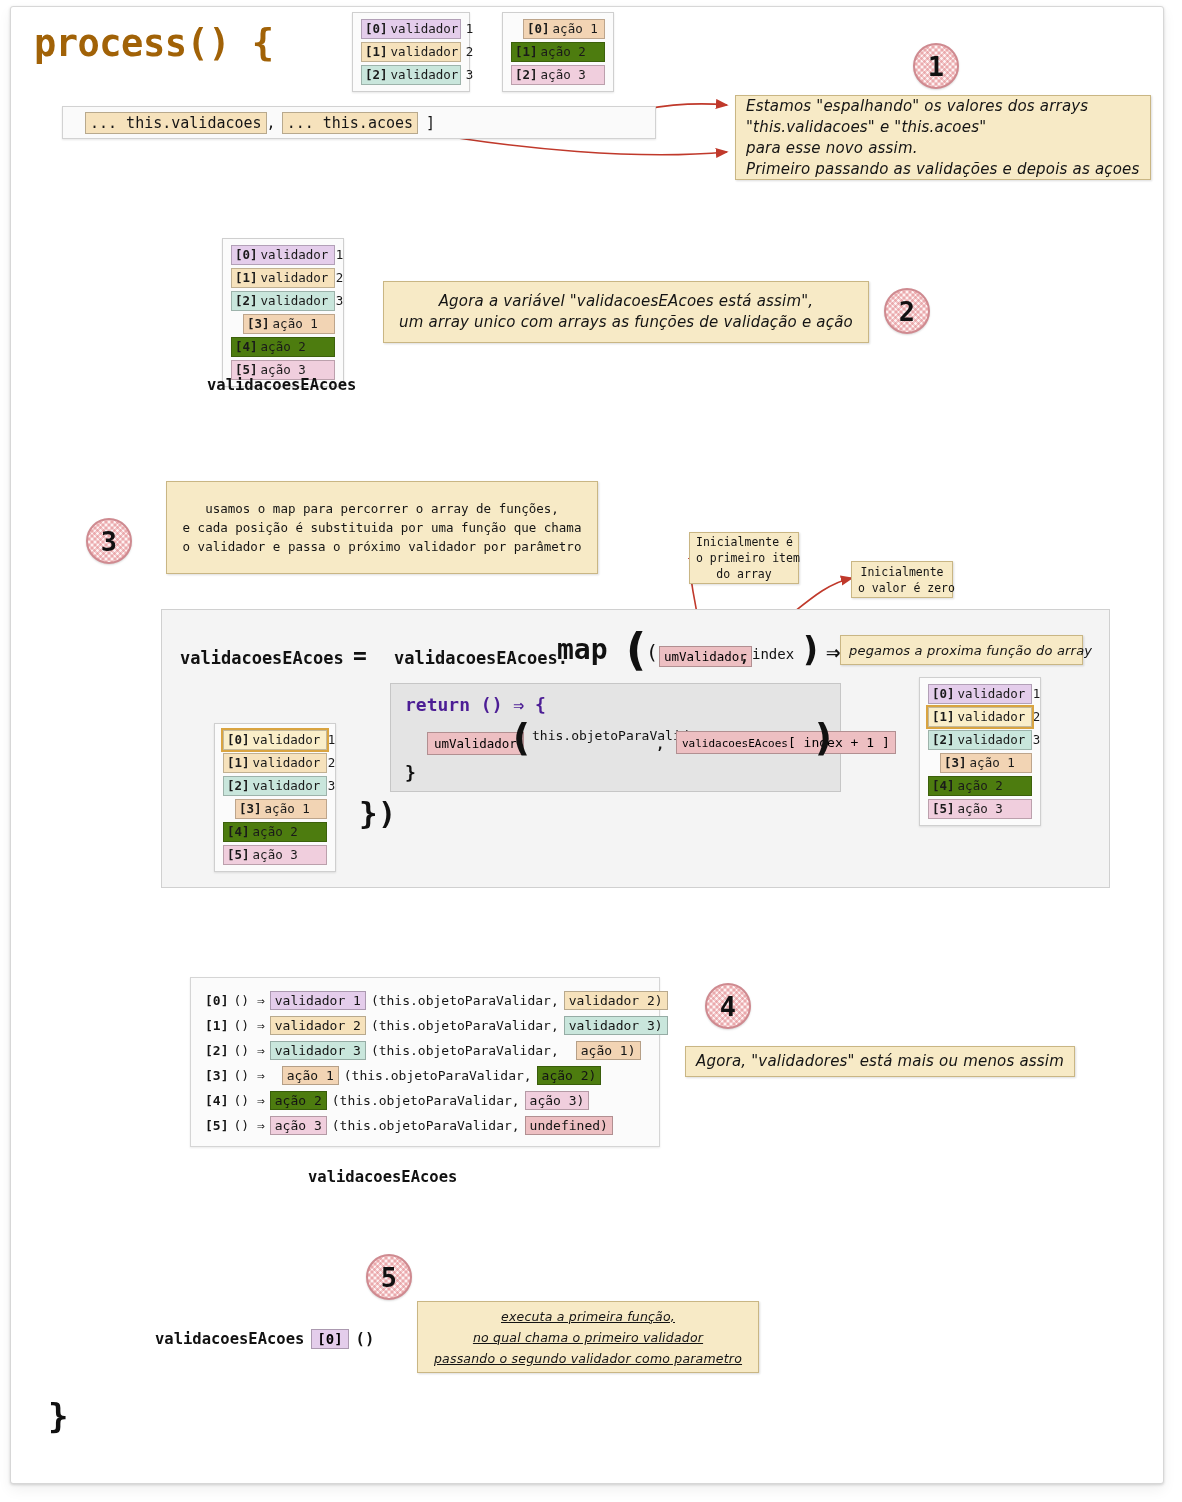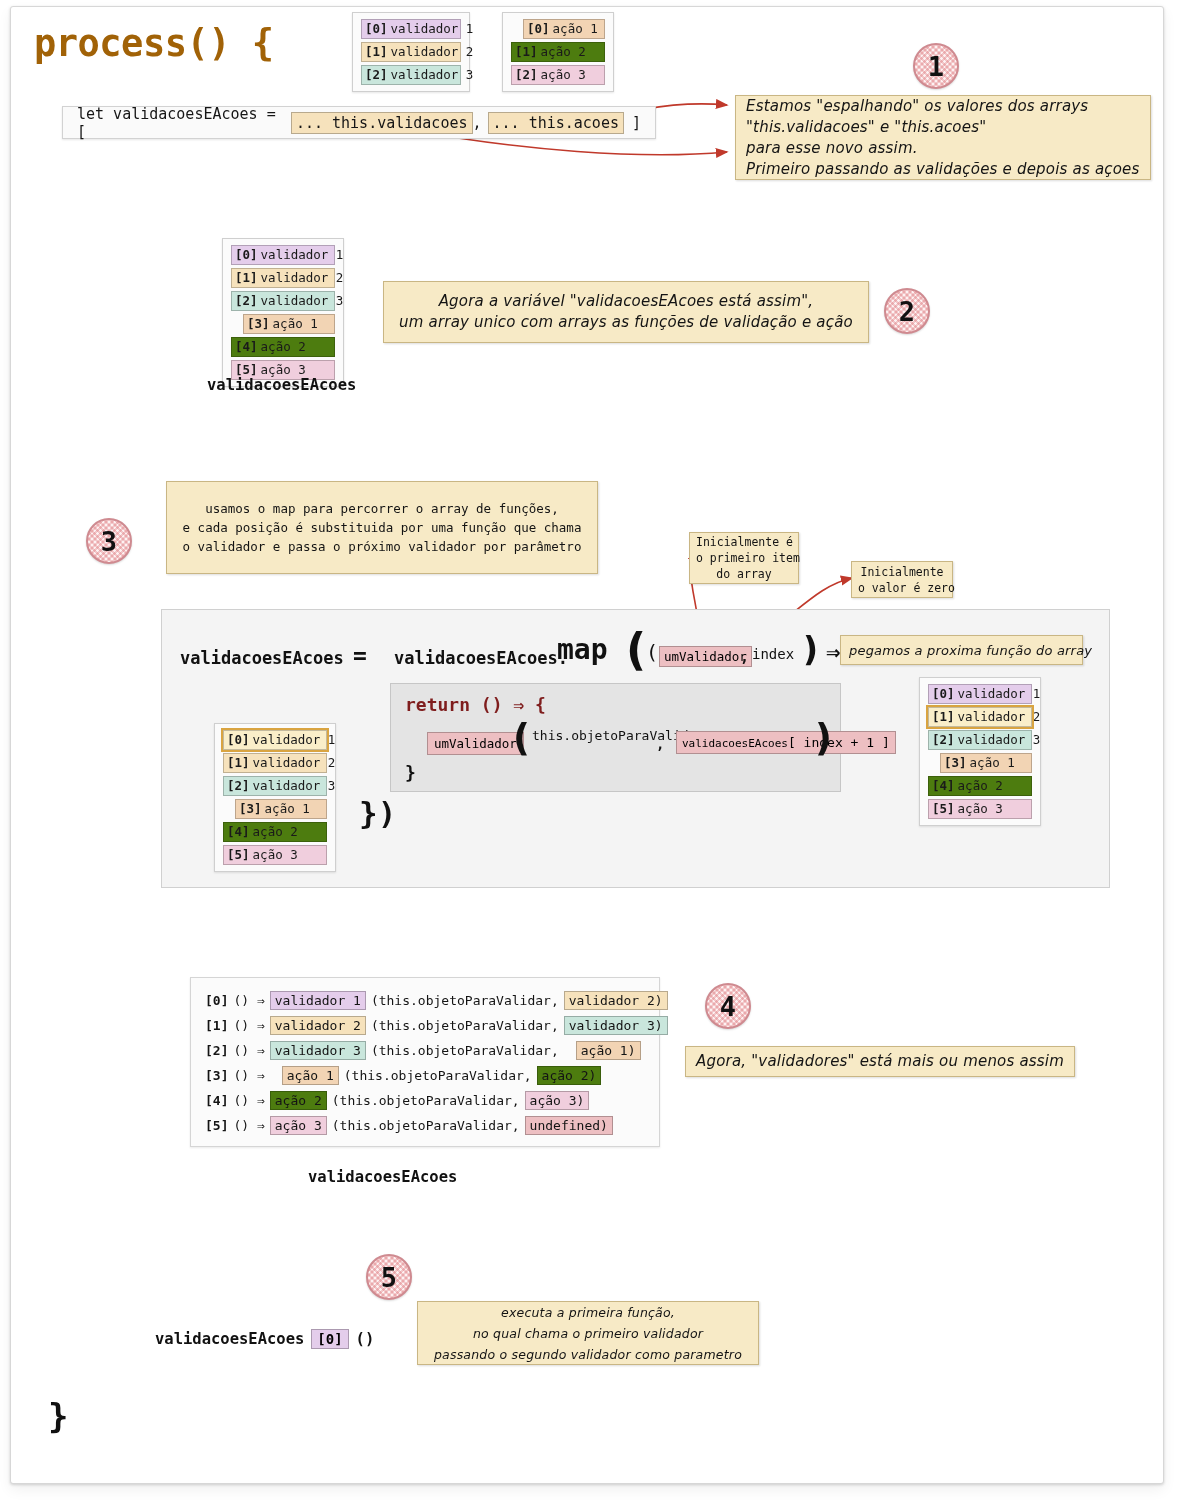--- a/index.html
+++ b/index.html
@@ -207,21 +207,20 @@
   <div class="abs badge" style="left:913px;top:43px;">1</div>
 
   <div class="abs note hand" style="left:735px;top:95px;width:416px;height:85px;padding:5px 10px;">
     <div class="ln">Estamos "espalhando" os valores dos arrays</div>
     <div class="ln">"this.validacoes" e "this.acoes"</div>
     <div class="ln">para esse novo assim.</div>
     <div class="ln">Primeiro passando as validações e depois as açoes</div>
   </div>
 
   <div class="abs codestrip" style="left:62px;top:106px;width:594px;height:33px;padding:0 14px;font-size:15px;">
-    <span>let validacoesEAcoes = [</span>
     <span class="tok c-v2" style="margin-left:8px;">... this.validacoes</span>
     <span>,</span>
     <span class="tok c-v2" style="margin-left:6px;">... this.acoes</span>
     <span style="margin-left:8px;">]</span>
   </div>
 
   <div class="abs arrbox" style="left:222px;top:238px;width:122px;">
     <div class="row c-v1"><span class="idx">[0]</span><span>validador 1</span></div>
     <div class="row c-v2"><span class="idx">[1]</span><span>validador 2</span></div>
     <div class="row c-v3"><span class="idx">[2]</span><span>validador 3</span></div>
@@ -266,21 +265,21 @@
     <div class="abs bigparen" style="left:464px;top:14px;font-size:44px;">(</div>
     <div class="abs mono" style="left:484px;top:30px;font-size:20px;color:#111;">(</div>
     <div class="abs tok c-red mono" style="left:497px;top:36px;font-size:12.5px;padding:2px 4px;">umValidador</div>
     <div class="abs mono" style="left:578px;top:38px;font-size:15px;font-weight:bold;color:#111;">,</div>
     <div class="abs mono" style="left:590px;top:36px;font-size:14px;color:#111;">index</div>
     <div class="abs bigparen" style="left:641px;top:20px;font-size:33px;">)</div>
     <div class="abs mono" style="left:664px;top:28px;font-size:24px;font-weight:bold;color:#111;">⇒</div>
     <div class="abs mono" style="left:694px;top:26px;font-size:25px;font-weight:bold;color:#111;">{</div>
 
     <div class="abs innerpanel" style="left:228px;top:73px;width:451px;height:109px;">
-      <div class="abs mono" style="left:14px;top:10px;font-size:18px;font-weight:bold;color:#7f1d1d;text-align:right;">return () ⇒ {</div>
+      <div class="abs mono" style="left:14px;top:10px;font-size:18px;font-weight:bold;color:#4c1d95;text-align:right;">return () ⇒ {</div>
 
       <div class="abs tok c-red mono" style="left:36px;top:48px;font-size:12.5px;padding:3px 6px;">umValidador</div>
       <div class="abs bigparen" style="left:122px;top:33px;font-size:37px;">(</div>
       <div class="abs mono" style="left:141px;top:44px;font-size:13px;color:#111;">this.objetoParaValidar</div>
       <div class="abs mono" style="left:265px;top:52px;font-size:14px;font-weight:bold;color:#111;">,</div>
       <div class="abs tok c-red mono" style="left:285px;top:47px;font-size:11px;padding:3px 5px;">
         <span>validacoesEAcoes</span><span style="font-size:13px;">[ index + 1 ]</span>
       </div>
       <div class="abs bigparen" style="left:424px;top:33px;font-size:37px;">)</div>
 
@@ -359,21 +358,21 @@
   <div class="abs caption" style="left:308px;top:1168px;">validacoesEAcoes</div>
 
   <div class="abs badge" style="left:705px;top:983px;">4</div>
 
   <div class="abs note hand" style="left:685px;top:1046px;width:390px;height:31px;padding:0 10px;">
     <div class="ln" style="font-size:15px;">Agora, "validadores" está mais ou menos assim</div>
   </div>
 
   <div class="abs badge" style="left:366px;top:1254px;">5</div>
 
-  <div class="abs note hand" style="left:417px;top:1301px;width:342px;height:64px;padding:3px 10px;">
+  <div class="abs note hand" style="left:417px;top:1301px;width:342px;height:72px;padding:3px 10px;text-decoration:underline;">
     <div class="ln" style="font-size:12.5px;text-align:center;">executa a primeira função,</div>
     <div class="ln" style="font-size:12.5px;text-align:center;">no qual chama o primeiro validador</div>
     <div class="ln" style="font-size:12.5px;text-align:center;">passando o segundo validador como parametro</div>
   </div>
 
   <div class="abs" style="left:155px;top:1329px;display:flex;align-items:center;gap:7px;">
     <span class="mono" style="font-size:15.5px;font-weight:bold;color:#111;">validacoesEAcoes</span>
     <span class="tok c-v1 mono" style="font-size:14px;font-weight:bold;padding:1px 5px;">[0]</span>
     <span class="mono" style="font-size:15.5px;font-weight:bold;color:#111;">()</span>
   </div>

